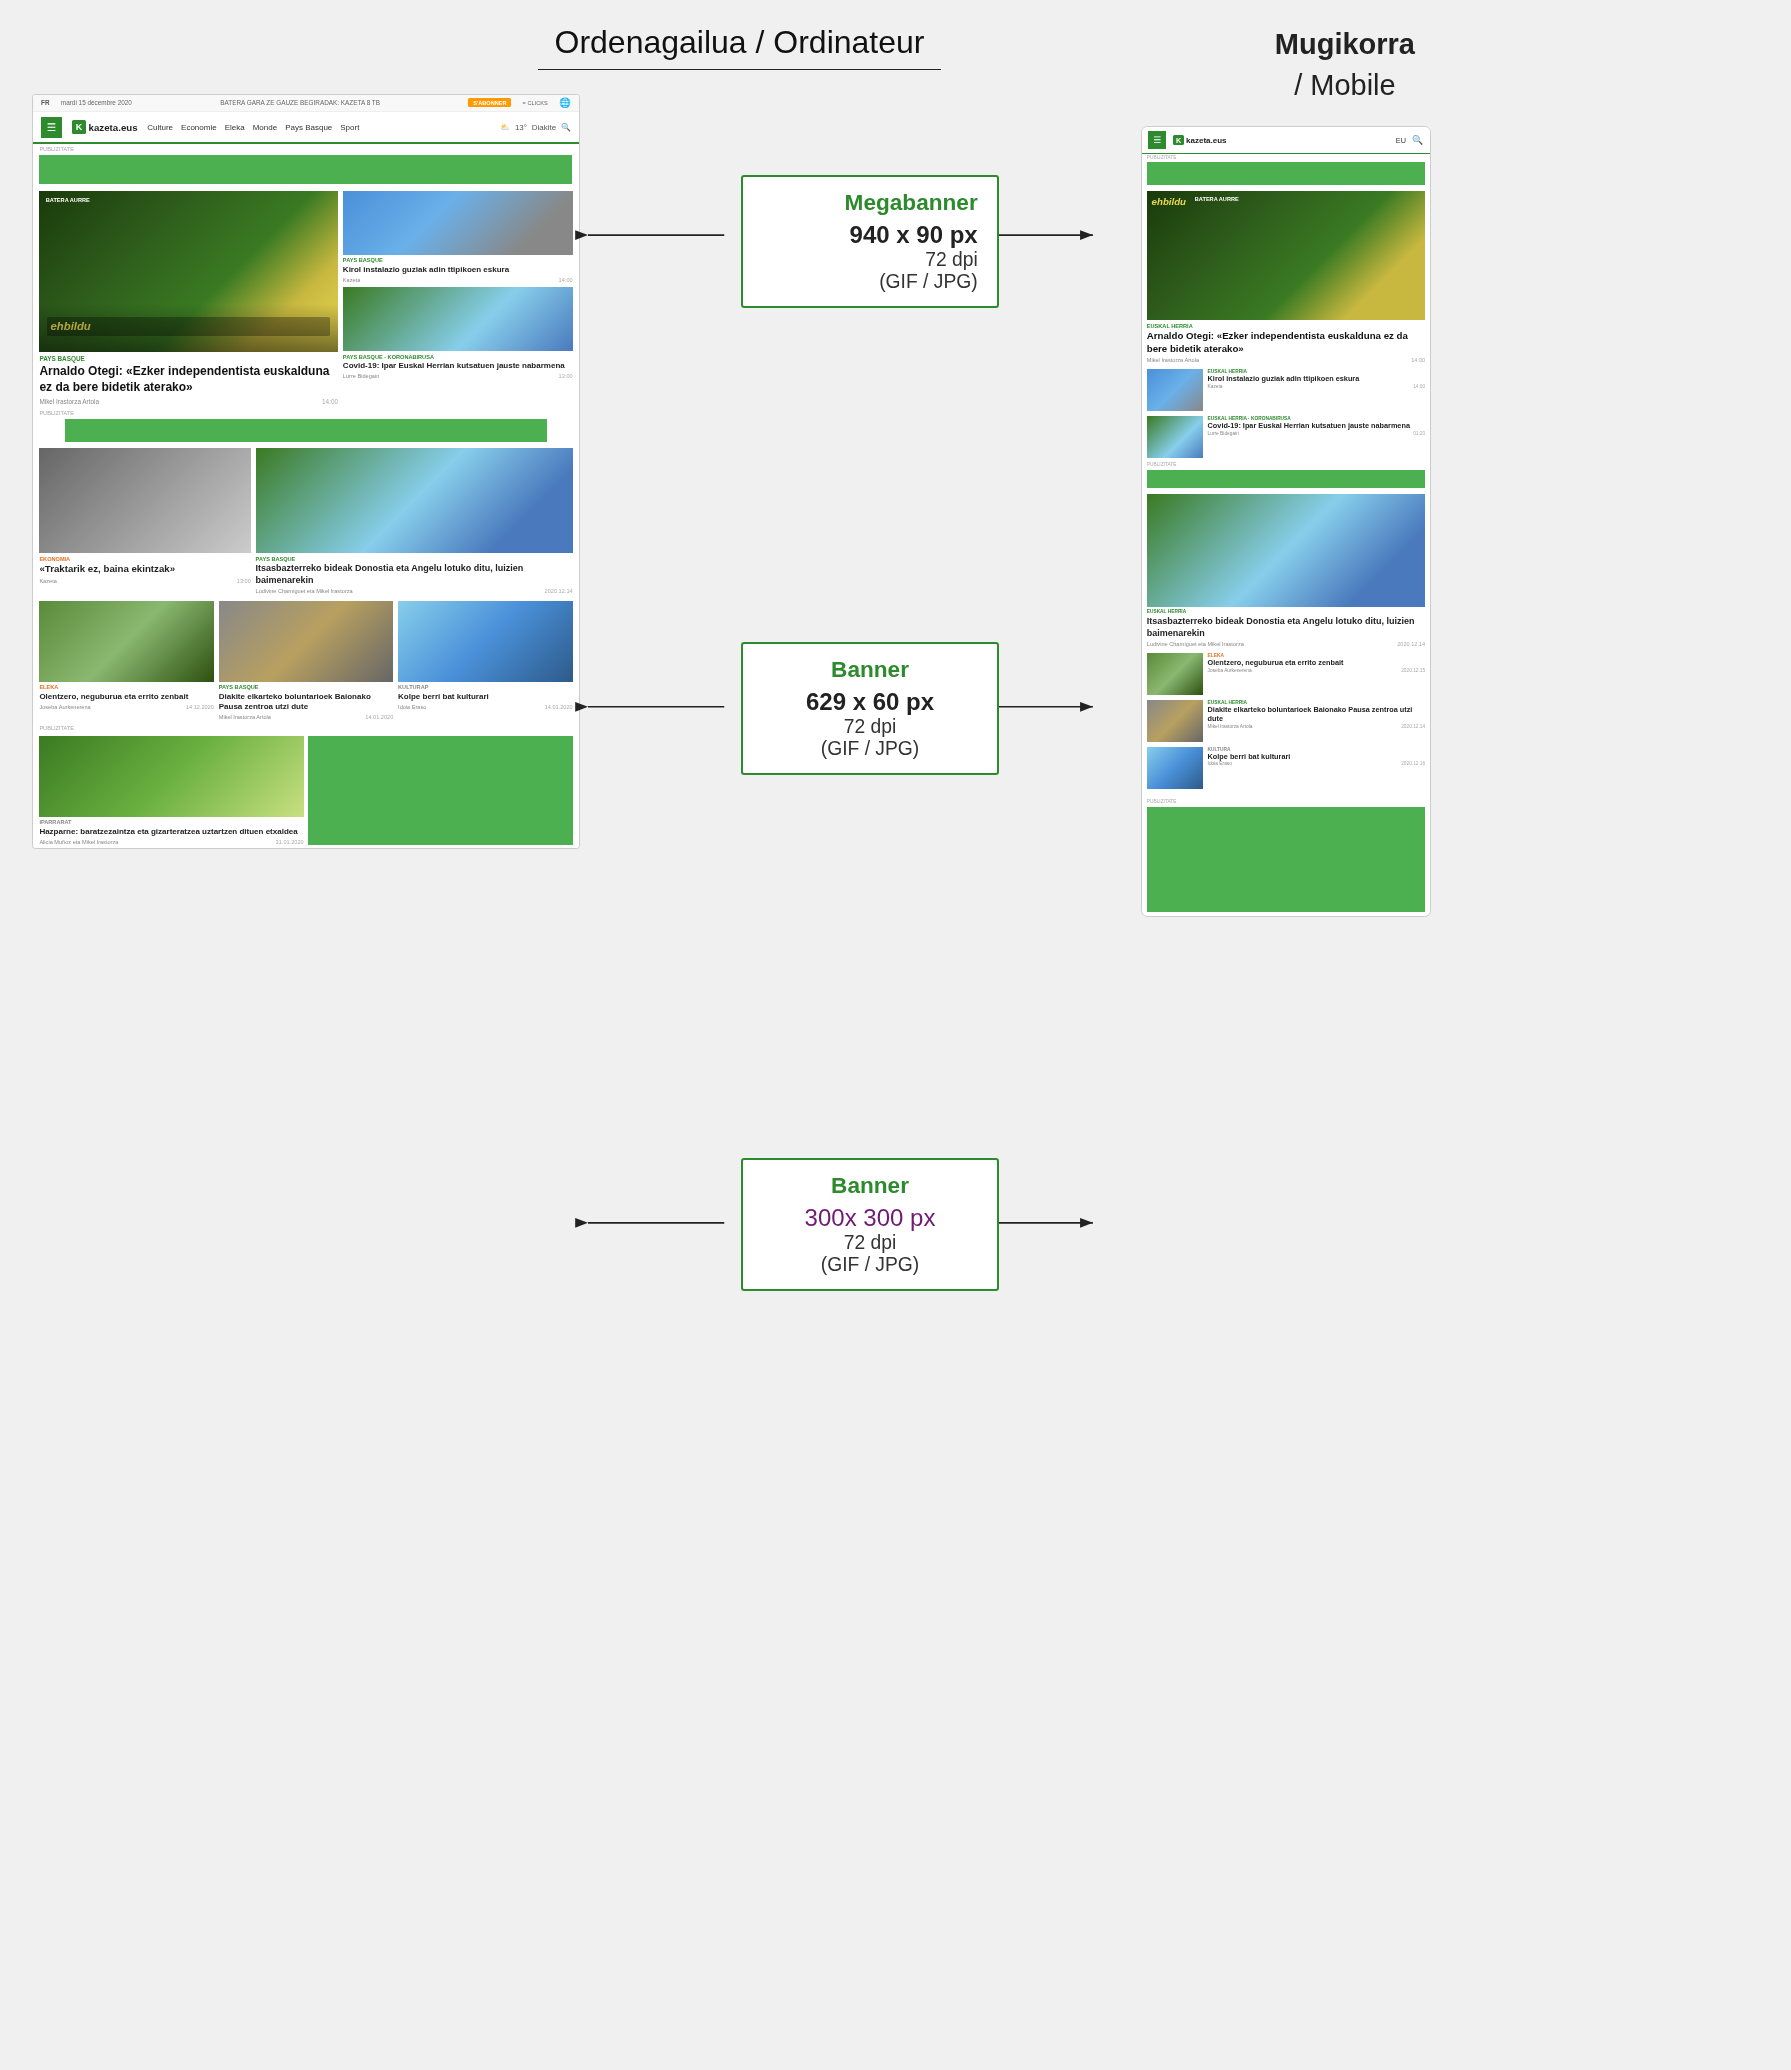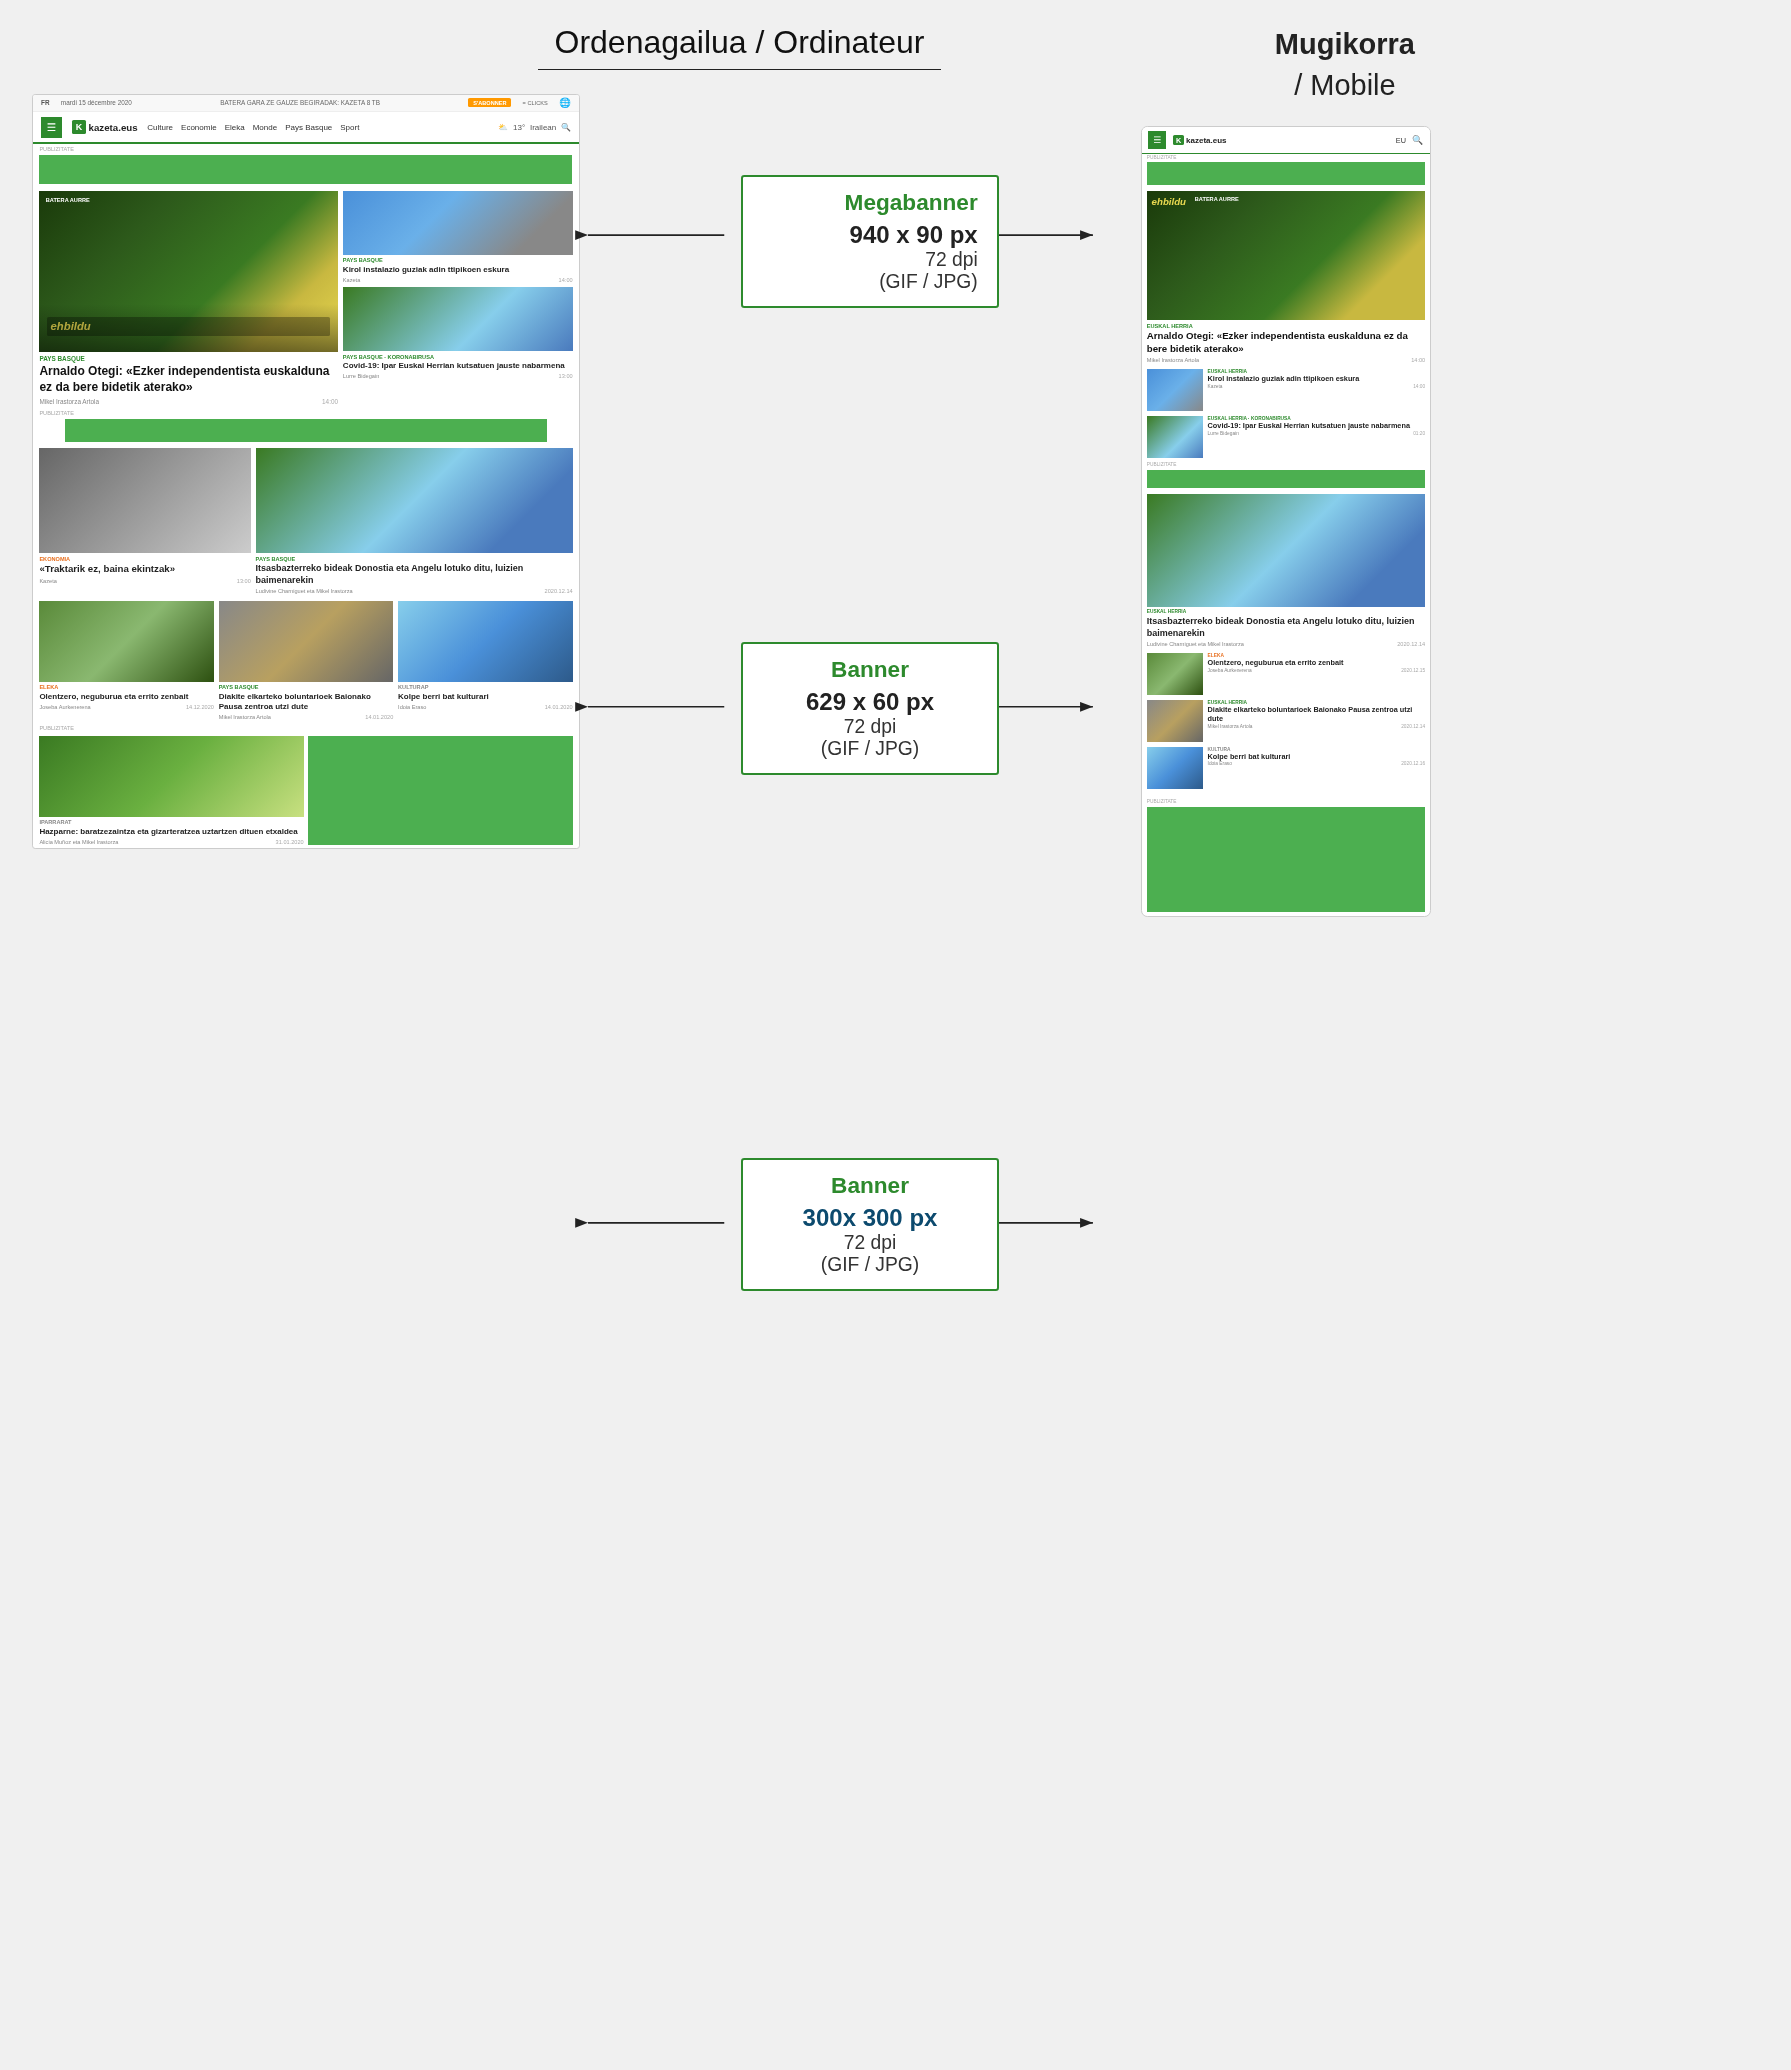--- a/index.html
+++ b/index.html
@@ -47,21 +47,21 @@
             <span style="font-size:8px; color:#333; cursor:pointer;">Culture</span>
             <span style="font-size:8px; color:#333; cursor:pointer;">Economie</span>
             <span style="font-size:8px; color:#333; cursor:pointer;">Eleka</span>
             <span style="font-size:8px; color:#333; cursor:pointer;">Monde</span>
             <span style="font-size:8px; color:#333; cursor:pointer;">Pays Basque</span>
             <span style="font-size:8px; color:#333; cursor:pointer;">Sport</span>
           </nav>
           <div style="display:flex; align-items:center; gap:4.8px; font-size:8px; color:#555;">
             <span>⛅</span>
             <span>13°</span>
-            <span>Irailean</span>
+            <span>Diakite</span>
             <span style="cursor:pointer;">🔍</span>
           </div>
         </div>
 
         <div style="font-size:5.6px; color:#aaa; text-transform:uppercase; padding:1.6px 6.4px;">PUBLIZITATE</div>
 
         <div style="background:#4caf50; width:calc(100% - 13px); height:29px; margin:1.6px 6.4px 3.2px 6.4px;"></div>
 
         <div style="display:flex; gap:4.8px; padding:3.2px 6.4px;">
 
@@ -218,21 +218,21 @@
           <div style="font-size:22.6px; font-weight:bold; color:#2d8a2d;">Banner</div>
           <div style="font-size:24px; font-weight:bold; color:#222; margin-top:4.8px;">629 x 60 px</div>
           <div style="font-size:19.3px; color:#333;">72 dpi</div>
           <div style="font-size:19.3px; color:#333;">(GIF / JPG)</div>
         </div>
       </div>
 
       <div style="position:absolute; top:1064px; left:161px; width:258px;">
         <div style="border:2.4px solid #2d8a2d; background:white; padding:13px 19.3px; border-radius:3.2px; text-align:center;">
           <div style="font-size:22.6px; font-weight:bold; color:#2d8a2d;">Banner</div>
-          <div style="font-size:24px; font-weight:bold; color:#0c4a6e; margin-top:4.8px;text-align:center;">300x 300 px</div>
+          <div style="font-size:24px; font-weight:normal; color:#701a75; margin-top:4.8px;text-align:center;">300x 300 px</div>
           <div style="font-size:19.3px; color:#333;">72 dpi</div>
           <div style="font-size:19.3px; color:#333;">(GIF / JPG)</div>
         </div>
       </div>
 
     </div>
 
     <div style="width:306px; flex-shrink:0; margin-top:32px;">
       <div style="border:0.8px solid #ccc; background:white; border-radius:6.4px; overflow:hidden; width:290px;">
 

